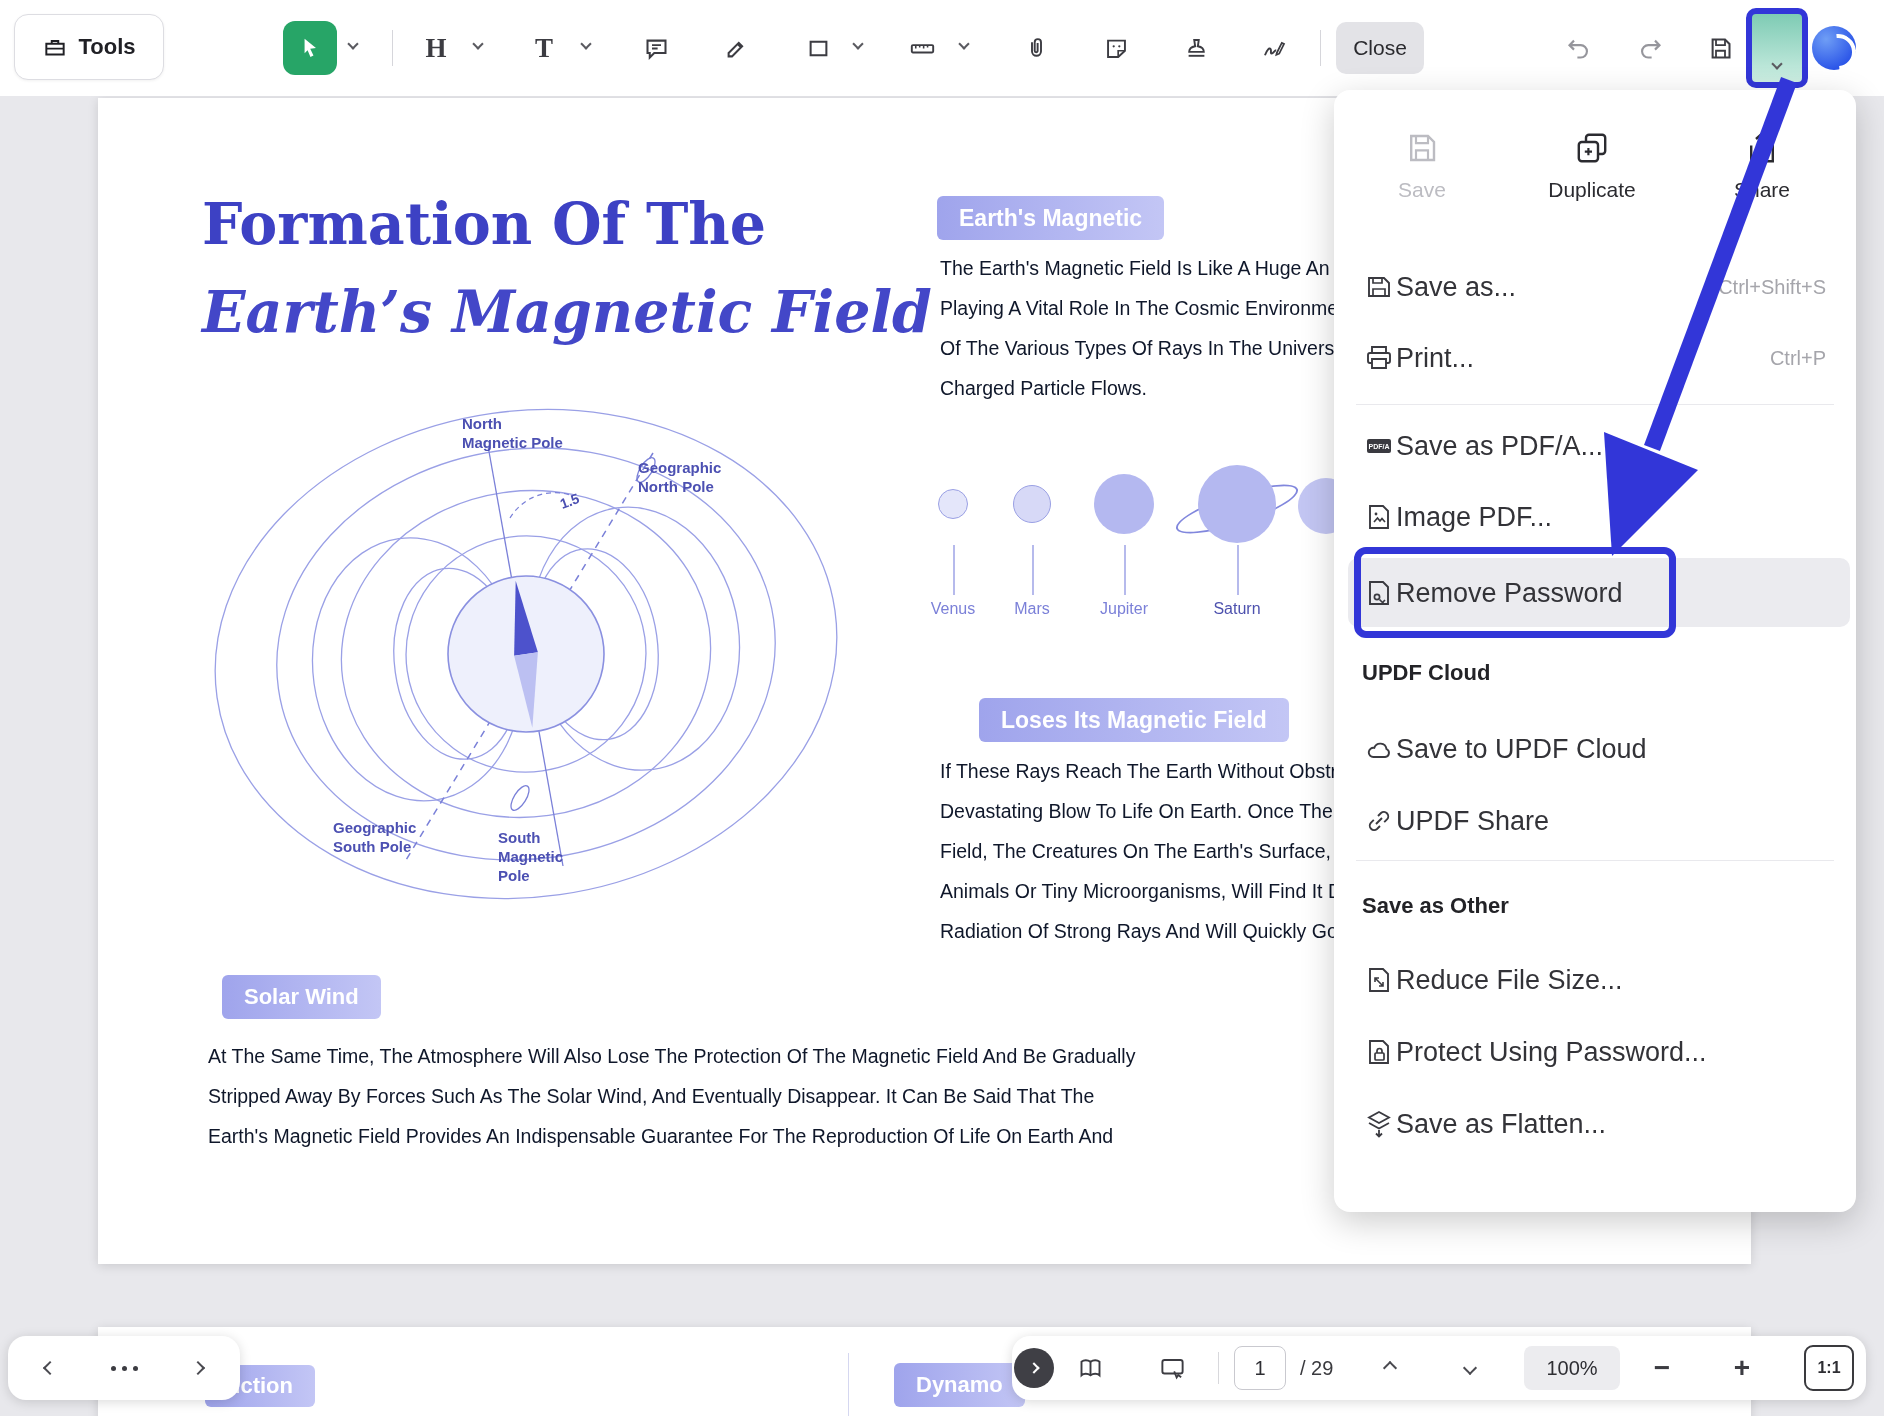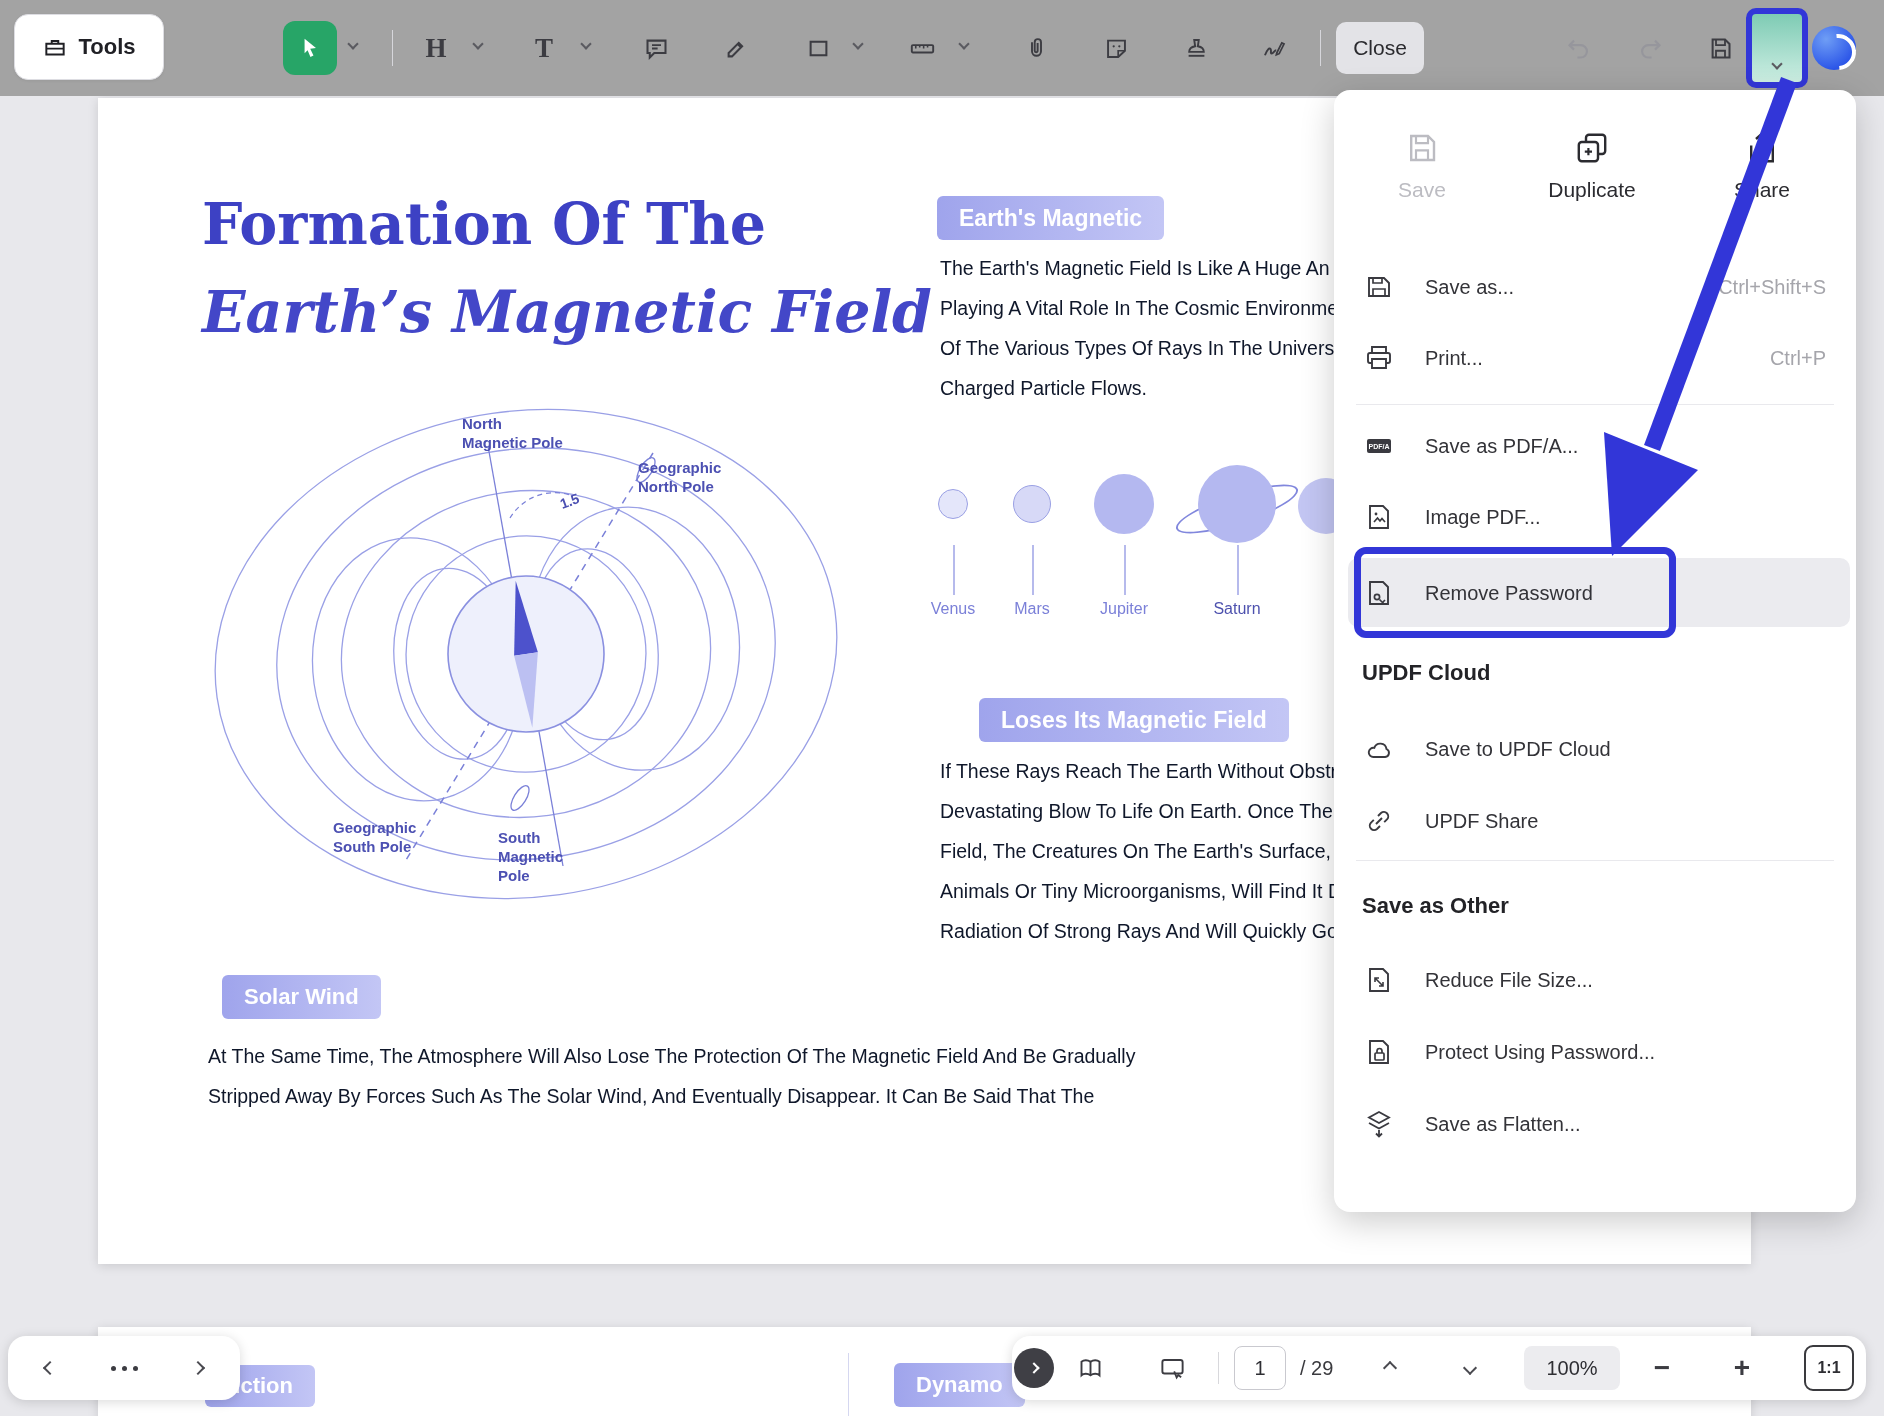--- a/index.html
+++ b/index.html
@@ -2,21 +2,21 @@
 <html><head>
 <meta charset="utf-8">
 <style>
   *{margin:0;padding:0;box-sizing:border-box}
   body{margin:0;background:#444}
   .stage{position:relative;width:1884px;height:1416px;overflow:hidden;background:#e8e8ec;
          font-family:"Liberation Sans",sans-serif;color:#2e2e33}
   .abs{position:absolute}
 
   
-  .topbar{position:absolute;left:0;top:0;width:100%;height:96px;background:#a3a3a3;z-index:10}
+  .topbar{position:absolute;left:0;top:0;width:100%;height:96px;background:#ffffff;z-index:10}
   .tools-btn{position:absolute;left:14px;top:14px;width:150px;height:66px;background:#fff;border:1px solid #dddde2;
              border-radius:14px;display:flex;align-items:center;justify-content:center;gap:10px;
              font-size:22px;font-weight:bold;color:#202025;box-shadow:0 1px 3px rgba(0,0,0,.06);cursor:pointer}
   .sel-btn{position:absolute;left:283px;top:21px;width:54px;height:54px;border-radius:12px;background:#27a567;
            display:flex;align-items:center;justify-content:center;cursor:pointer}
   .icon-btn{position:absolute;top:26px;width:44px;height:44px;display:flex;align-items:center;justify-content:center;
             color:#3c3c42;cursor:pointer;border-radius:8px}
   .icon-btn svg{width:27px;height:27px}
   .glyph-btn{font-size:27px;font-weight:bold;color:#3c3c42;font-family:"Liberation Serif",serif}
   .tb-sep{position:absolute;top:30px;width:1px;height:36px;background:#d6d6db}
@@ -55,21 +55,21 @@
 
   
   .menu{position:absolute;left:1334px;top:90px;width:522px;height:1122px;background:#fff;border-radius:16px;
         box-shadow:0 10px 34px rgba(0,0,0,.20);z-index:40}
   .taction{position:absolute;top:40px;width:150px;display:flex;flex-direction:column;align-items:center;cursor:pointer}
   .taction svg{width:36px;height:36px;color:#2b2b30}
   .taction .lbl{margin-top:12px;font-size:21px;color:#2b2b30}
   .taction.disabled svg,.taction.disabled .lbl{color:#bcbcc2}
   .mrow{position:absolute;left:14px;width:494px;height:66px;display:flex;align-items:center;cursor:pointer;border-radius:10px}
   .mrow svg{width:30px;height:30px;margin-left:16px;flex:none;color:#3a3a40}
-  .mrow .lbl{margin-left:31px;font-size:20px;color:#333338;white-space:nowrap}
+  .mrow .lbl{margin-left:2px;font-size:27px;color:#333338;white-space:nowrap}
   .mrow .sc{position:absolute;right:16px;color:#a5a5ab;font-size:20px}
   .mhead{position:absolute;left:28px;font-size:22px;font-weight:bold;color:#232327}
   .mdiv{position:absolute;left:22px;right:22px;height:1px;background:#e9e9ed}
   .hoverband{position:absolute;left:14px;right:6px;top:468px;height:69px;background:#ebebef;border-radius:10px}
 
   
   .hl-rect{position:absolute;left:1354px;top:547px;width:322px;height:91px;border:7px solid #3236d8;border-radius:12px;
            z-index:66;pointer-events:none}
   .arrow-svg{position:absolute;left:0;top:0;z-index:70;pointer-events:none}
 
@@ -164,20 +164,21 @@
       <div>Devastating Blow To Life On Earth. Once The</div>
       <div>Field, The Creatures On The Earth's Surface,</div>
       <div>Animals Or Tiny Microorganisms, Will Find It D</div>
       <div>Radiation Of Strong Rays And Will Quickly Go</div>
     </div>
 
     <div class="pbadge" style="left:124px;top:877px;font-size:22px">Solar Wind</div>
     <div class="ptext" style="left:110px;top:938px">
       <div>At The Same Time, The Atmosphere Will Also Lose The Protection Of The Magnetic Field And Be Gradually</div>
       <div>Stripped Away By Forces Such As The Solar Wind, And Eventually Disappear. It Can Be Said That The</div>
+      <div>Earth's Magnetic Field Provides An Indispensable Guarantee For The Reproduction Of Life On Earth And</div>
     </div>
   </div>
 
   <div class="page page2">
     <div class="pbadge" style="left:107px;top:38px;height:42px;line-height:42px;font-size:22px">uction</div>
     <div class="abs" style="left:750px;top:26px;width:1px;height:94px;background:#d5d7f0"></div>
     <div class="pbadge" style="left:796px;top:36px;font-size:22px">Dynamo</div>
   </div>
 
   <div class="topbar">

